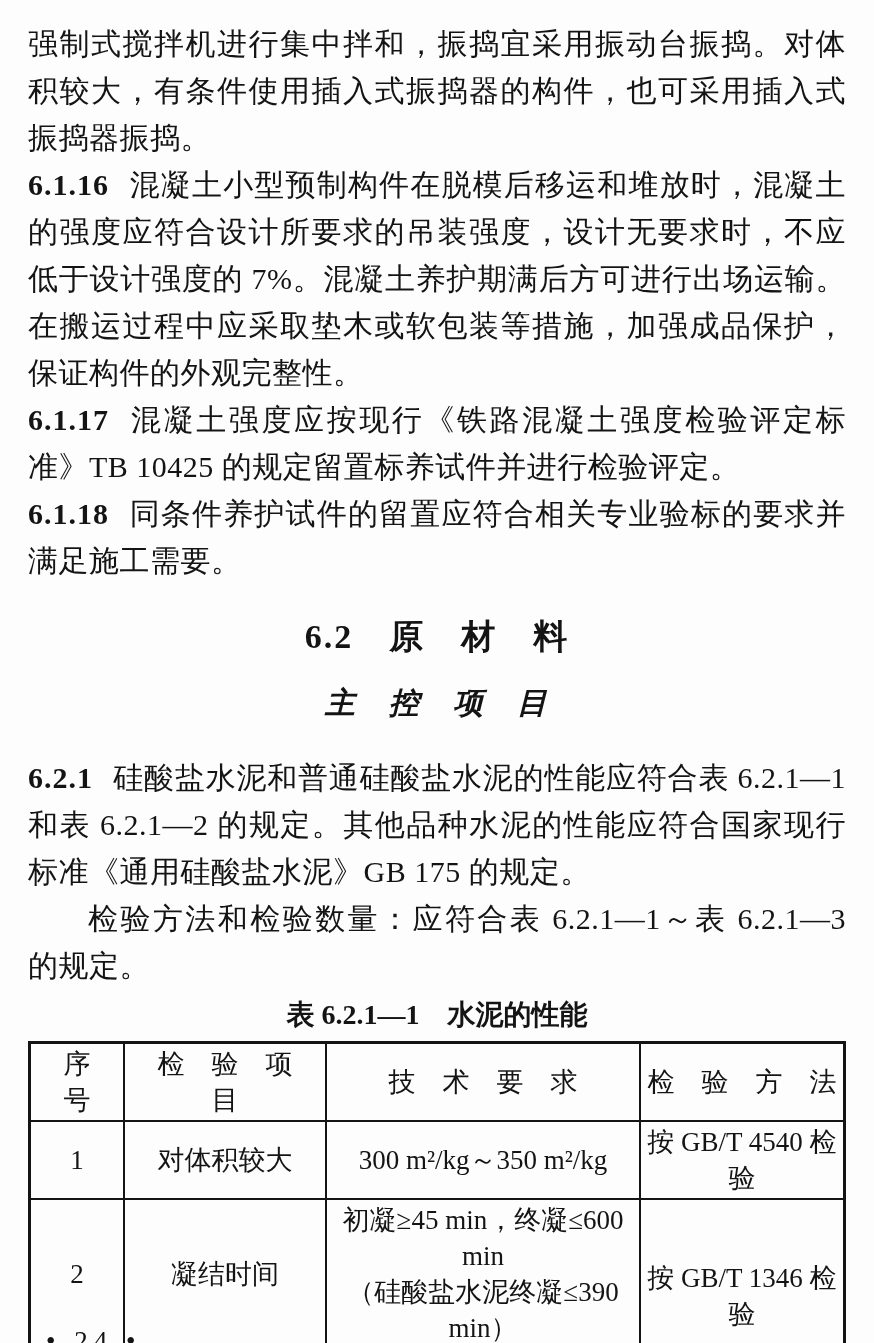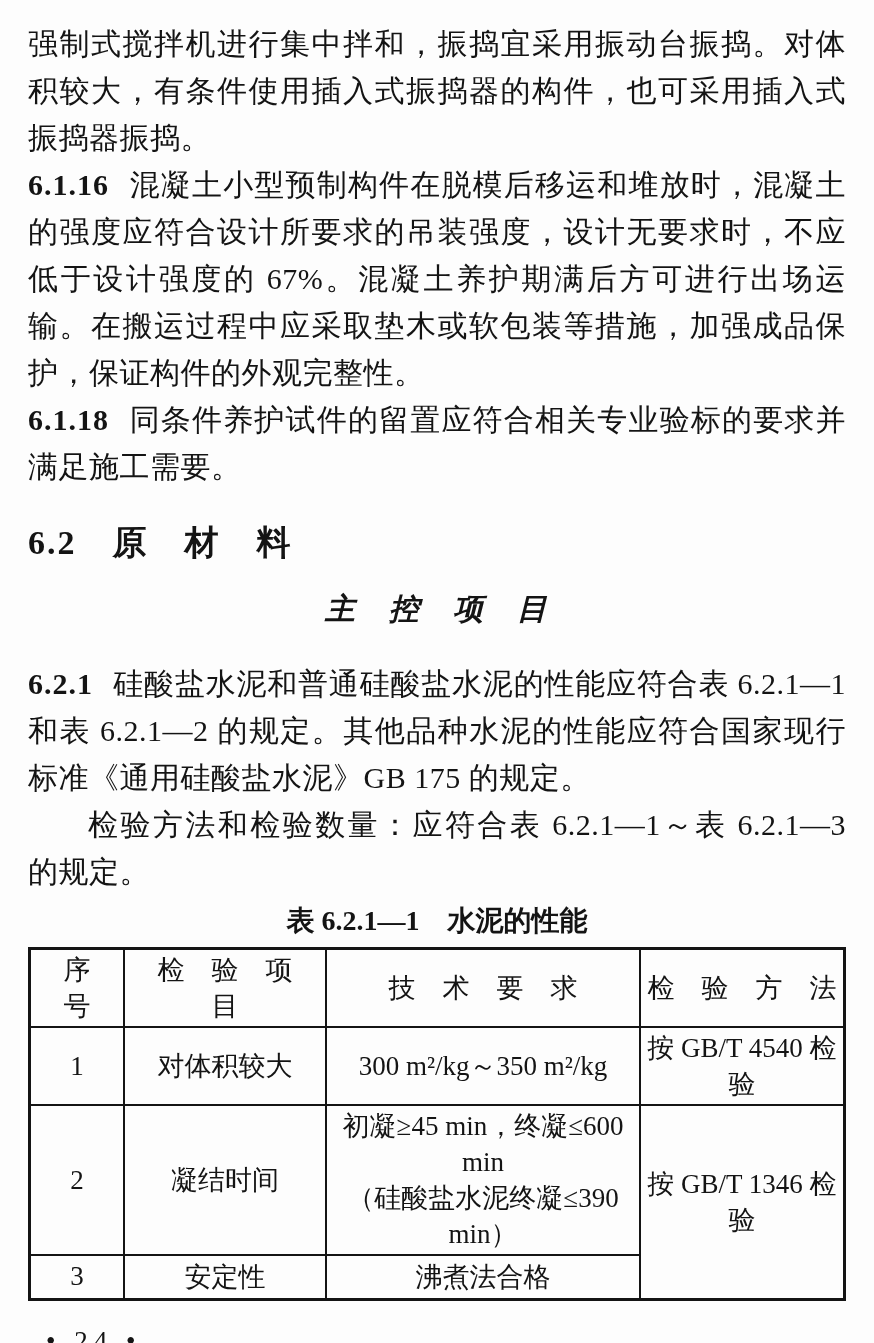--- a/index.html
+++ b/index.html
@@ -30,20 +30,21 @@
     font-weight: bold;
     padding-right: 20px;
     letter-spacing: 1px;
   }
   .indent-2 {
     text-indent: 2em;
   }
   .section-heading {
     font-size: 34px;
     font-weight: bold;
+    text-align: center;
     margin: 28px 0 0 0;
     line-height: 50px;
     letter-spacing: 2px;
   }
   .subsection-heading {
     font-size: 30px;
     font-weight: bold;
     font-style: italic;
     text-align: center;
     margin: 18px 0 0 0;
@@ -98,22 +99,23 @@
     letter-spacing: 6px;
   }
 </style>
 </head>
 <body>
 
 <div class="page">
 
   <p class="para"><span>强制式搅拌机进行集中拌和，振捣宜采用振动台振捣。对体积较大，有条件使用插入式振捣器的构件，也可采用插入式振捣器振捣。</span></p>
 
-  <p class="para"><span class="clause-num">6.1.16</span><span>混凝土小型预制构件在脱模后移运和堆放时，混凝土的强度应符合设计所要求的吊装强度，设计无要求时，不应低于设计强度的 67%。混凝土养护期满后方可进行出场运输。在搬运过程中应采取垫木或软包装等措施，加强成品保护，保证构件的外观完整性。</span></p>
+  <p class="para"><span class="clause-num">6.1.16</span><span>混凝土小型预制构件在脱模后移运和堆放时，混凝土的强度应符合设计所要求的吊装强度，设计无要求时，不应低于设计强度的 7%。混凝土养护期满后方可进行出场运输。在搬运过程中应采取垫木或软包装等措施，加强成品保护，保证构件的外观完整性。</span></p>
 
+  <p class="para"><span class="clause-num">6.1.17</span><span>混凝土强度应按现行《铁路混凝土强度检验评定标准》TB 10425 的规定留置标养试件并进行检验评定。</span></p>
 
   <p class="para"><span class="clause-num">6.1.18</span><span>同条件养护试件的留置应符合相关专业验标的要求并满足施工需要。</span></p>
 
   <h2 class="section-heading">6.2　原　材　料</h2>
 
   <h3 class="subsection-heading">主　控　项　目</h3>
 
   <p class="para clause-block"><span class="clause-num">6.2.1</span><span>硅酸盐水泥和普通硅酸盐水泥的性能应符合表 6.2.1—1 和表 6.2.1—2 的规定。其他品种水泥的性能应符合国家现行标准《通用硅酸盐水泥》GB 175 的规定。</span></p>
 
   <p class="para indent-2"><span>检验方法和检验数量：应符合表 6.2.1—1～表 6.2.1—3 的规定。</span></p>

